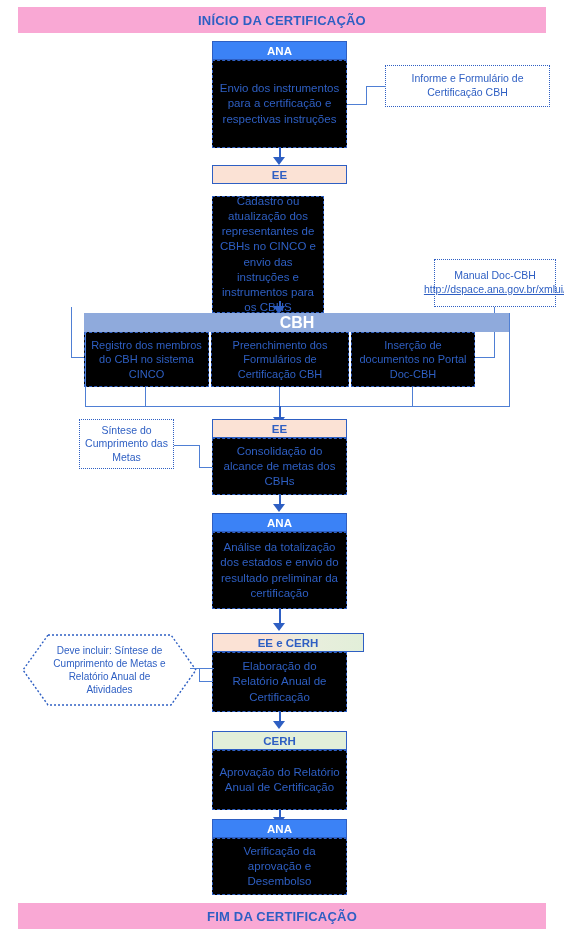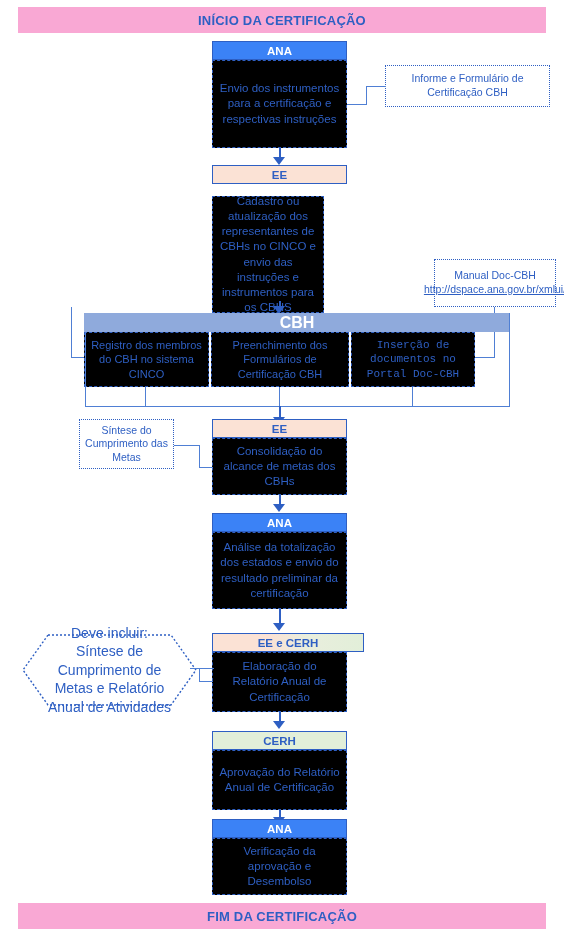--- a/index.html
+++ b/index.html
@@ -67,21 +67,21 @@
     background:#ffffff;
     padding:2px 5px;
   }
   .note .lnk{text-decoration:underline;}
 
   
   .hexnote{
     position:absolute;
     display:flex;align-items:center;justify-content:center;
     text-align:center;
-    font-size:14px;line-height:1.32;color:#2e5fc3;
+    font-size:10px;line-height:1.32;color:#2e5fc3;
     box-sizing:border-box;
     padding:4px 26px;
   }
   .hexnote .hexsvg{position:absolute;left:0;top:0;width:100%;height:100%;}
   .hexnote .hextxt{position:relative;z-index:2;}
   .hline{position:absolute;background:#4f7fd4;height:1.4px;}
   .vthin{position:absolute;background:#4f7fd4;width:1.4px;}
   .arrow{
     position:absolute;width:0;height:0;
     border-left:6px solid transparent;
@@ -124,21 +124,21 @@
     <span class="lnk">http://dspace.ana.gov.br/xmlui/</span>
   </div>
 
   <div class="vthin" style="left:494px;top:307px;width:1.4px;height:51px;"></div>
   <div class="hline" style="left:460px;top:357px;width:35px;height:1.4px;"></div>
 
   <div class="rolebar cbh" style="left:84px;top:313px;width:426px;height:19px;">CBH</div>
 
   <div class="procbox sub" style="left:84px;top:332px;width:125px;height:55px;">Registro dos membros do CBH no sistema CINCO</div>
   <div class="procbox sub" style="left:211px;top:332px;width:138px;height:55px;">Preenchimento dos Formulários de Certificação CBH</div>
-  <div class="procbox sub" style="left:351px;top:332px;width:124px;height:55px;font-family:Liberation Mono, monospace;">Inserção de documentos no Portal Doc-CBH</div>
+  <div class="procbox sub" style="left:351px;top:332px;width:124px;height:55px;">Inserção de documentos no Portal Doc-CBH</div>
 
   <div class="vthin" style="left:145px;top:387px;width:1.4px;height:20px;"></div>
   <div class="vthin" style="left:278.5px;top:387px;width:1.4px;height:20px;"></div>
   <div class="vthin" style="left:412px;top:387px;width:1.4px;height:20px;"></div>
   <div class="hline" style="left:85px;top:406px;width:425px;height:1.4px;"></div>
   <div class="vthin" style="left:85px;top:332px;width:1.4px;height:75px;"></div>
   <div class="vthin" style="left:509px;top:313px;width:1.4px;height:94px;"></div>
 
   <div class="arrowline" style="left:278.5px;top:406px;width:2px;height:14px;"></div>
   <div class="arrow" style="left:273px;top:417px;"></div>

